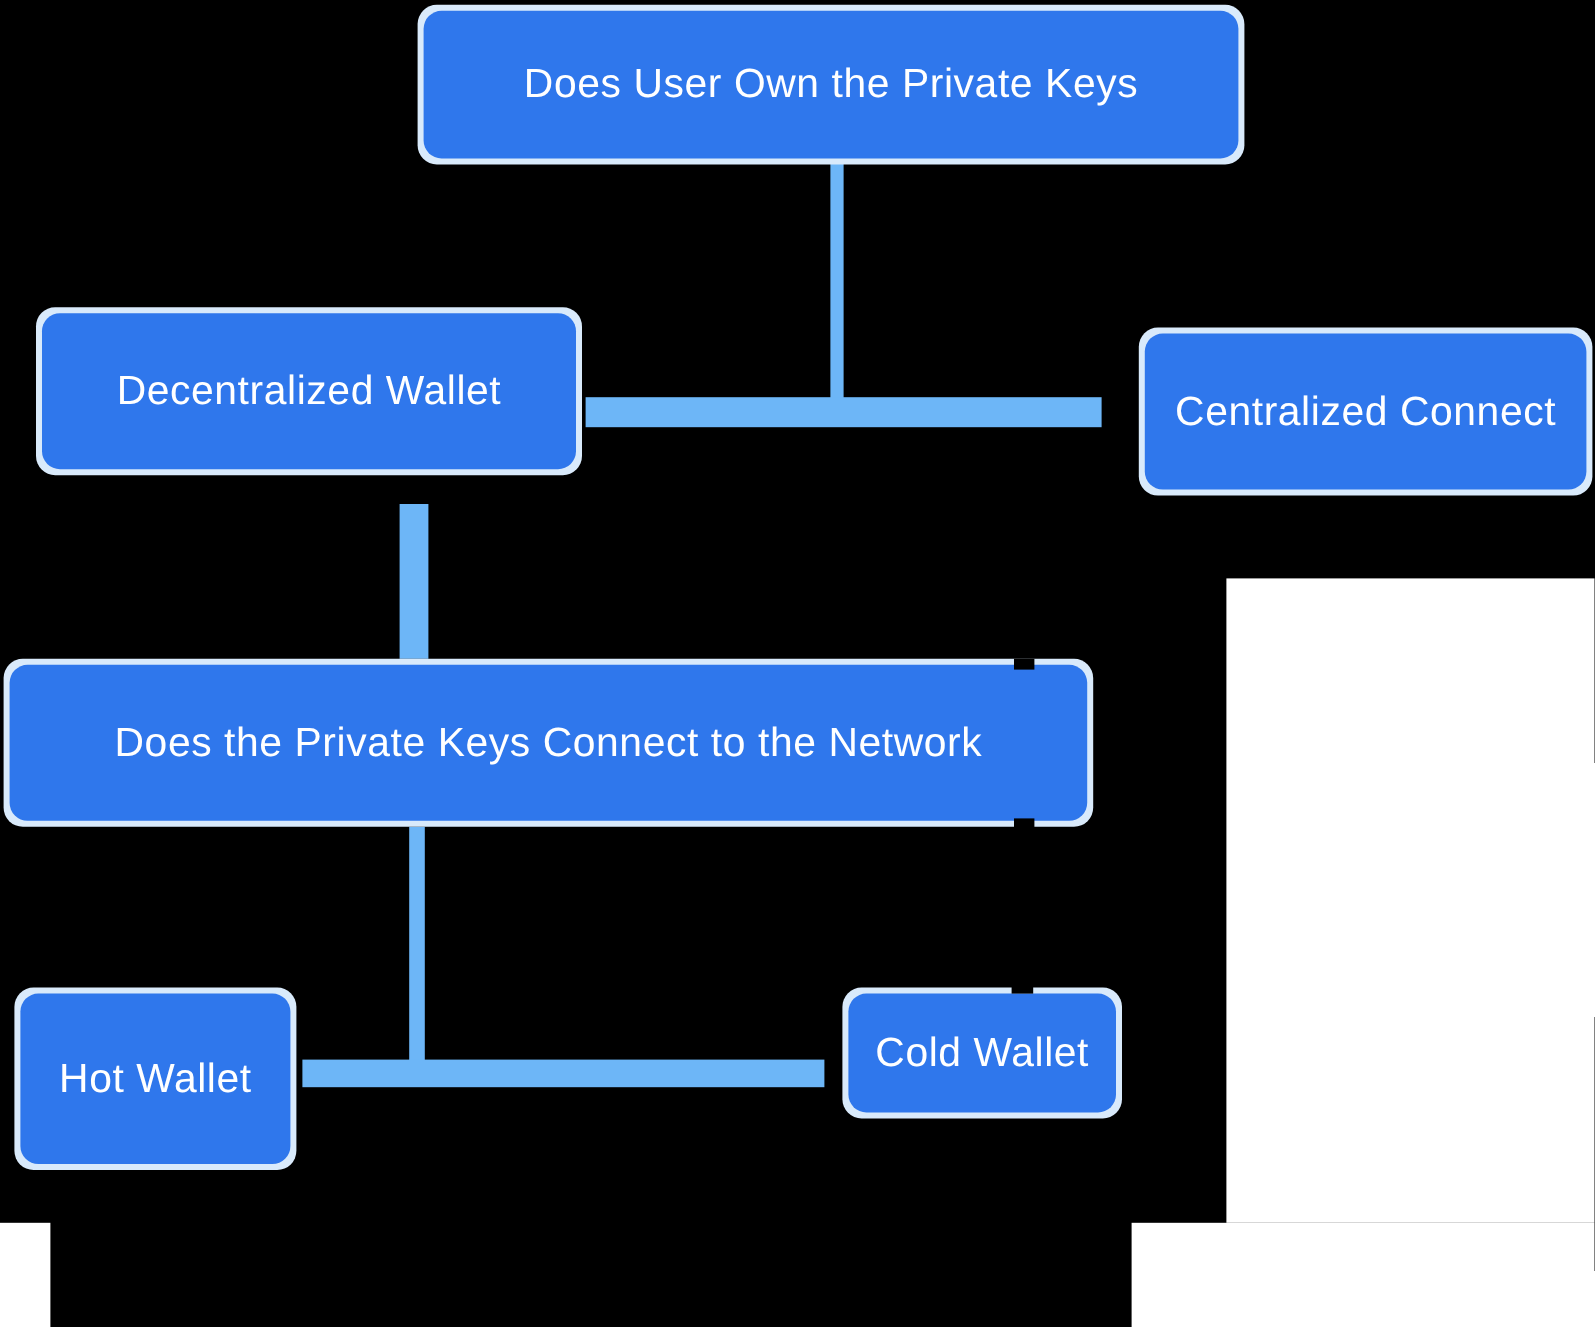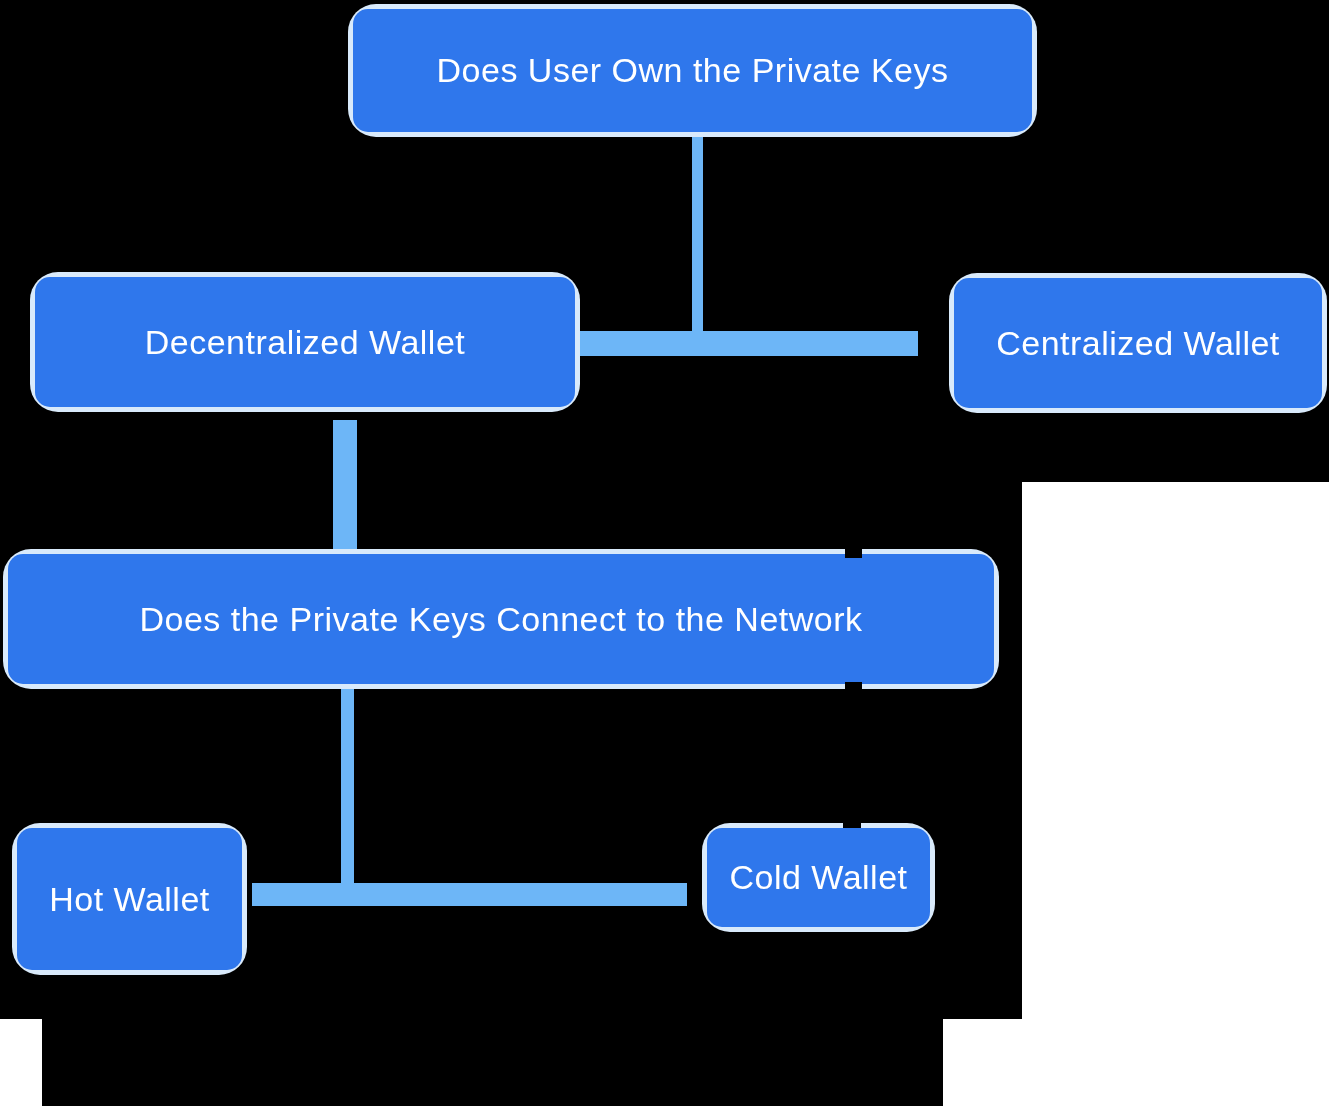--- a/index.html
+++ b/index.html
@@ -12,21 +12,21 @@
     width: 1329px;
     height: 1106px;
     background: var(--canvas-bg, #000000);
     overflow: hidden;
     font-family: "Liberation Sans", "DejaVu Sans", sans-serif;
   }
   
   .node {
     position: absolute;
     background: var(--node-glow, #d9eafb);
-    border-radius: 28px;
+    border-radius: 16px;
     padding: 5px;
     box-sizing: border-box;
     z-index: 3;
   }
   .node-inner {
     width: 100%;
     height: 100%;
     background: var(--node-fill, #2f77ec);
     border-radius: 15px;
     display: flex;
@@ -71,33 +71,33 @@
   <div class="panel" style="left:1022px; top:482px; width:307px; height:537px;"></div>
   <div class="panel" style="left:943px; top:1019px; width:386px; height:87px;"></div>
   <div class="panel" style="left:0px; top:1019px; width:42px; height:87px;"></div>
 
   <div class="node" style="left:348px; top:4px; width:689px; height:133px;">
     <div class="node-inner">
       <span class="node-label">Does User Own the Private Keys</span>
     </div>
   </div>
 
-  <div class="node" style="left:30px; top:272px; width:550px; height:140px;">
+  <div class="node" style="left:30px; top:256px; width:455px; height:140px;">
     <div class="node-inner">
       <span class="node-label">Decentralized Wallet</span>
     </div>
   </div>
 
   <div class="node" style="left:949px; top:273px; width:378px; height:140px;">
     <div class="node-inner">
-      <span class="node-label">Centralized Wallet</span>
+      <span class="node-label">Centralized Connect</span>
     </div>
   </div>
 
-  <div class="node" style="left:3px; top:549px; width:996px; height:140px;">
+  <div class="node" style="left:3px; top:549px; width:908px; height:140px;">
     <div class="node-inner">
       <span class="node-label">Does the Private Keys Connect to the Network</span>
     </div>
   </div>
 
   <div class="node" style="left:12px; top:823px; width:235px; height:152px;">
     <div class="node-inner">
       <span class="node-label">Hot Wallet</span>
     </div>
   </div>

